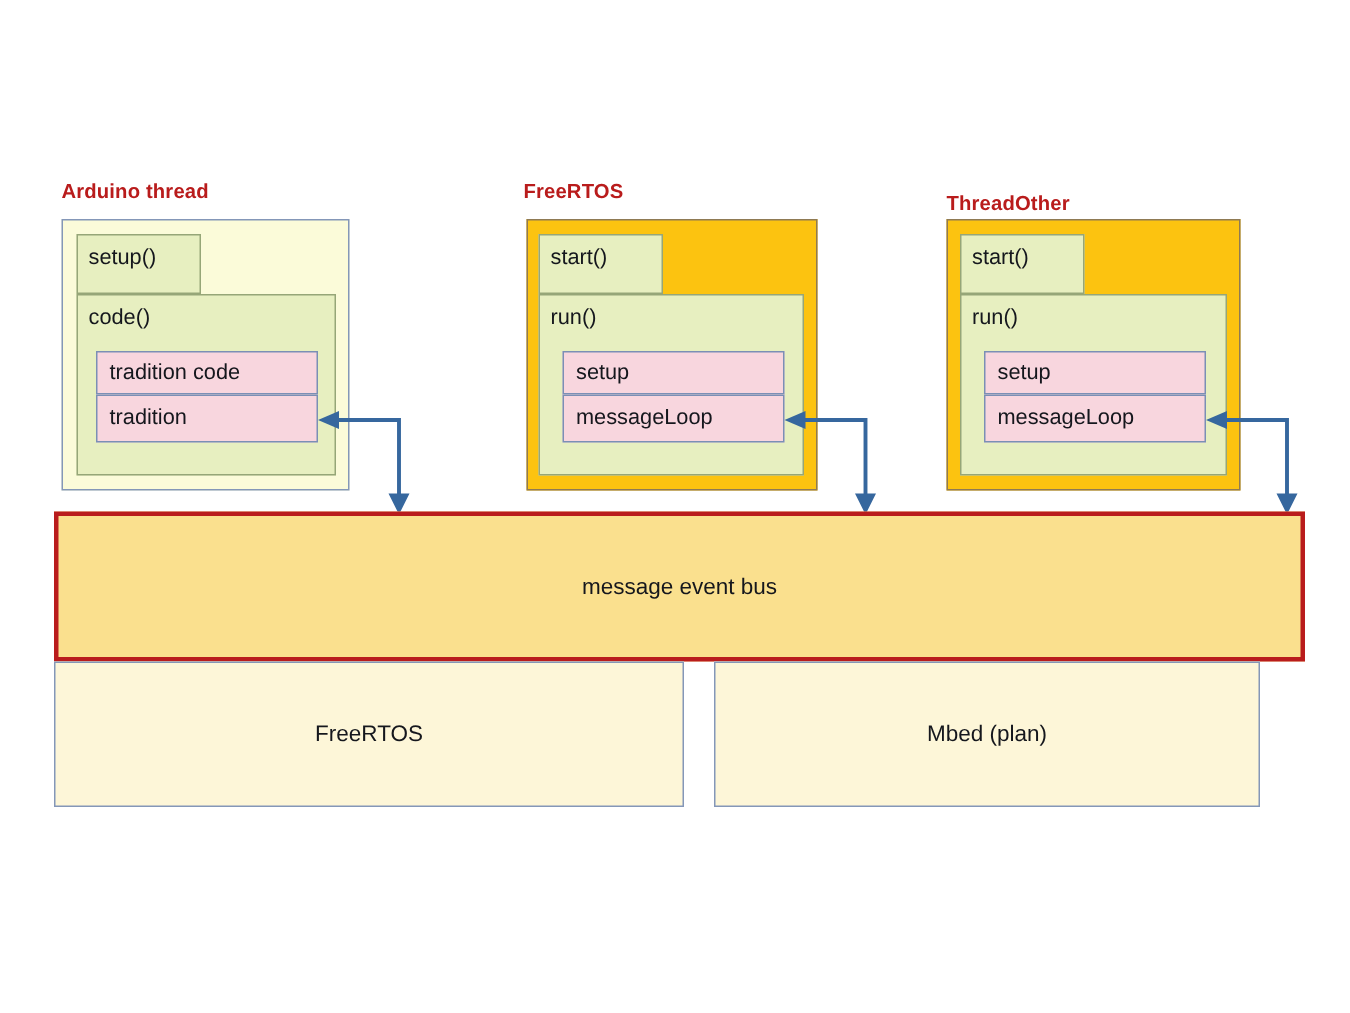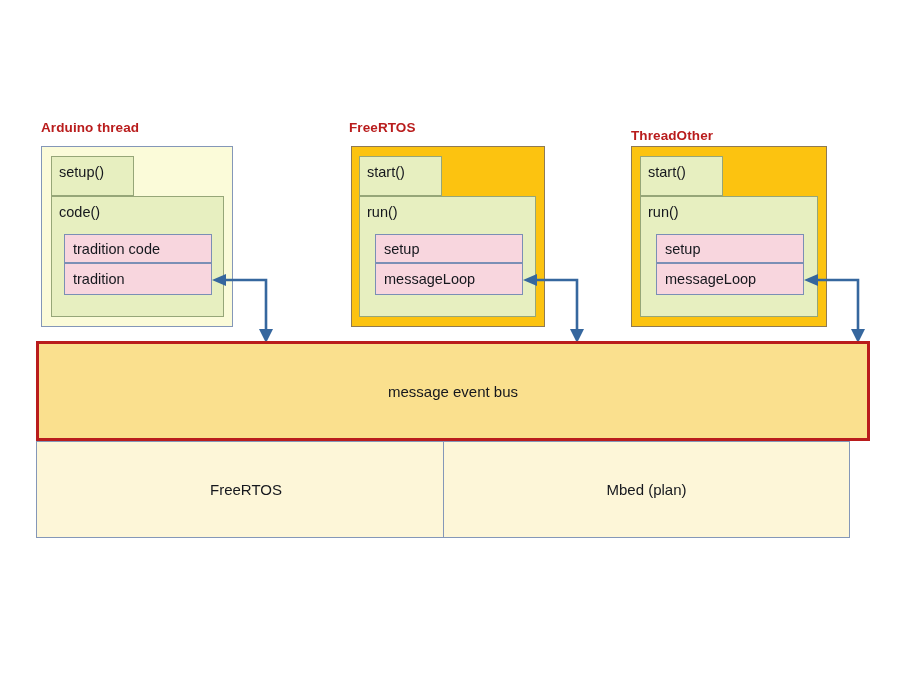--- a/index.html
+++ b/index.html
@@ -198,17 +198,17 @@
   </svg>
 
   <div class="bus-bar" style="left:36px; top:341px; width:834px; height:100px;">
     <span class="bar-label">message event bus</span>
   </div>
 
   <div class="os-bar" style="left:36px; top:441px; width:420px; height:97px;">
     <span class="bar-label">FreeRTOS</span>
   </div>
 
-  <div class="os-bar" style="left:443px; top:441px; width:407px; height:97px;">
+  <div class="os-bar" style="left:476px; top:441px; width:364px; height:97px;">
     <span class="bar-label">Mbed (plan)</span>
   </div>
 
 </div>
 
 </body></html>

